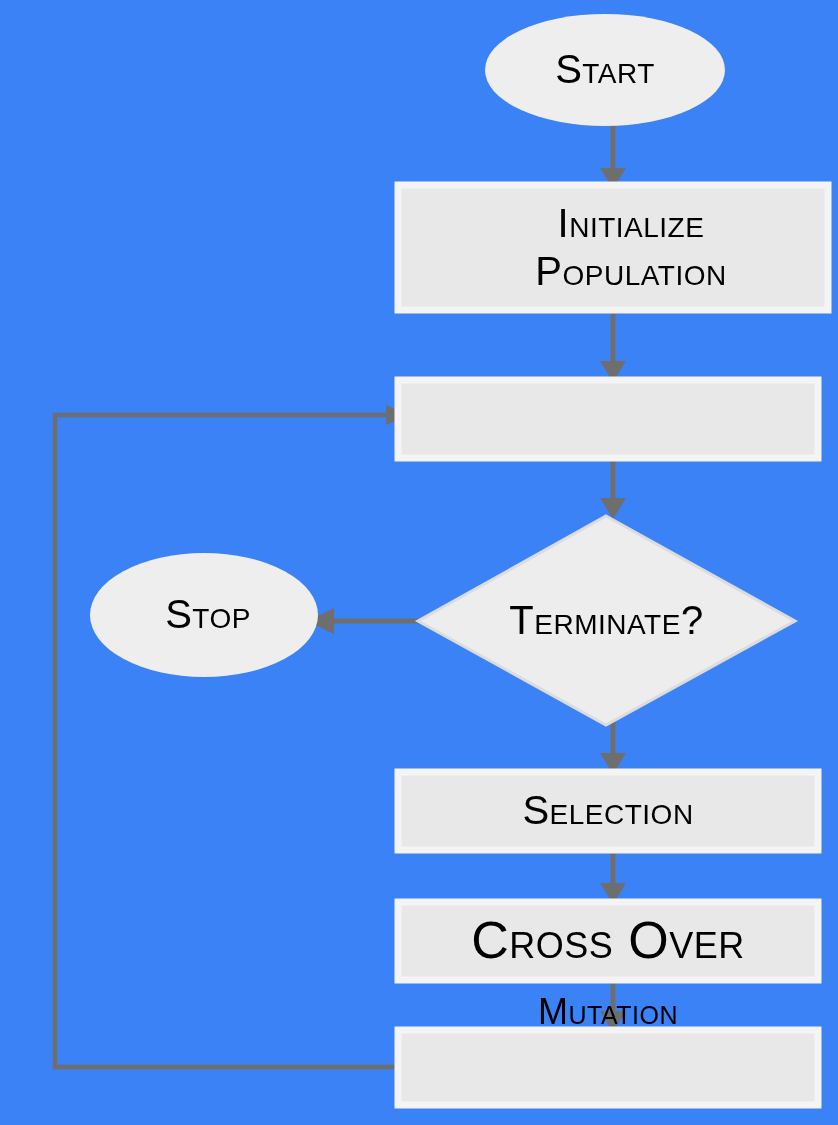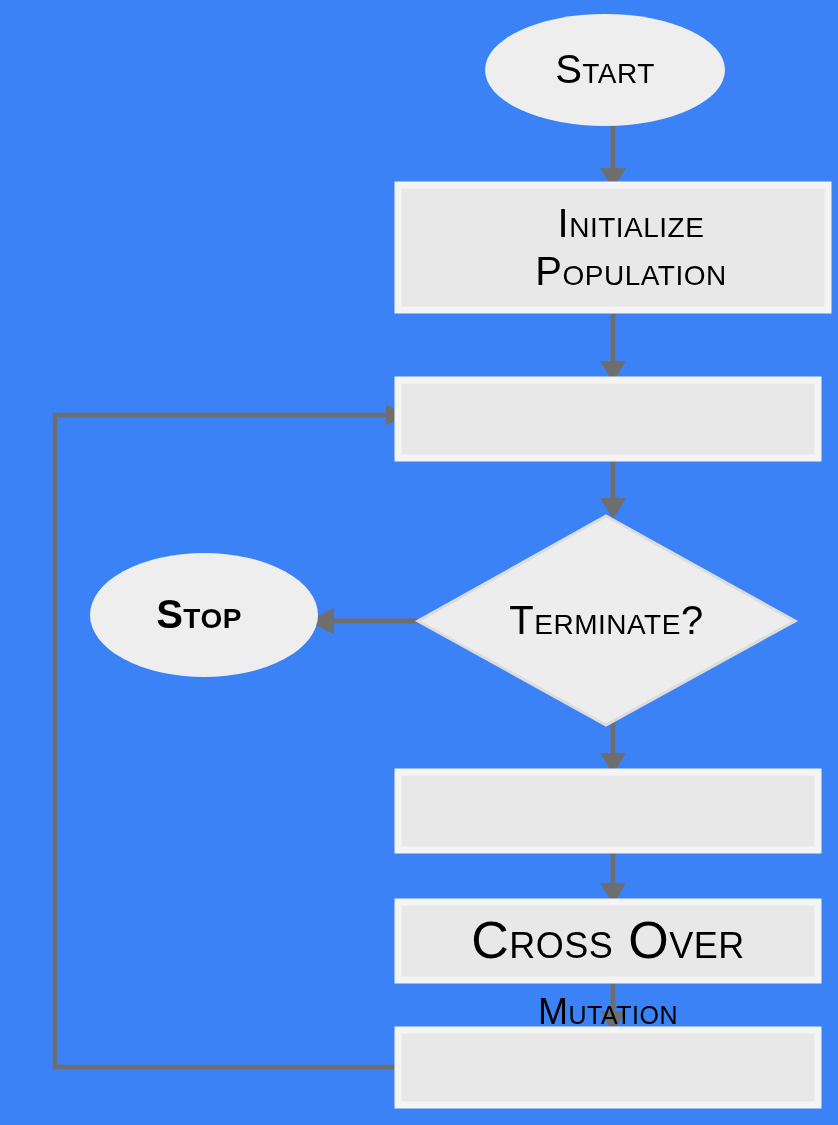--- a/index.html
+++ b/index.html
@@ -37,21 +37,21 @@
     font-weight: 400;
     letter-spacing: 0.5px;
     pointer-events: none;
     white-space: pre-line;
     line-height: 1.18;
   }
   .label-start   { left: 485px; top: 14px;   width: 240px; height: 112px; font-size: 40px; }
   .label-init    { left: 416px; top: 185px;  width: 430px; height: 125px; font-size: 40px; }
   .label-eval    { left: 398px; top: 380px;  width: 420px; height: 78px;  font-size: 40px; }
   .label-term    { left: 418px; top: 516px;  width: 377px; height: 209px; font-size: 40px; text-align: right; }
-  .label-stop    { left: 85px;  top: 553px;  width: 228px; height: 124px; font-size: 40px; font-weight: bold; }
+  .label-stop    { left: 94px;  top: 553px;  width: 228px; height: 124px; font-size: 40px; }
   .label-sel     { left: 398px; top: 772px;  width: 420px; height: 78px;  font-size: 40px; }
   .label-cross   { left: 398px; top: 902px;  width: 420px; height: 78px;  font-size: 52px; }
   .label-mut     { left: 398px; top: 975px; width: 420px; height: 75px;  font-size: 36px; }
 </style>
 </head>
 <body>
 
 <div id="diagram-root">
 
   <svg id="flow-svg" viewBox="0 0 838 1125" xmlns="http://www.w3.org/2000/svg">
@@ -128,18 +128,19 @@
   <div class="node-label label-start">Start</div>
 
   <div class="node-label label-init">Initialize
 Population</div>
 
 
   <div class="node-label label-term">Terminate?</div>
 
   <div class="node-label label-stop">Stop</div>
 
+  <div class="node-label label-sel">Selection</div>
 
   <div class="node-label label-cross">Cross Over</div>
 
   <div class="node-label label-mut">Mutation</div>
 
 </div>
 
 </body></html>

